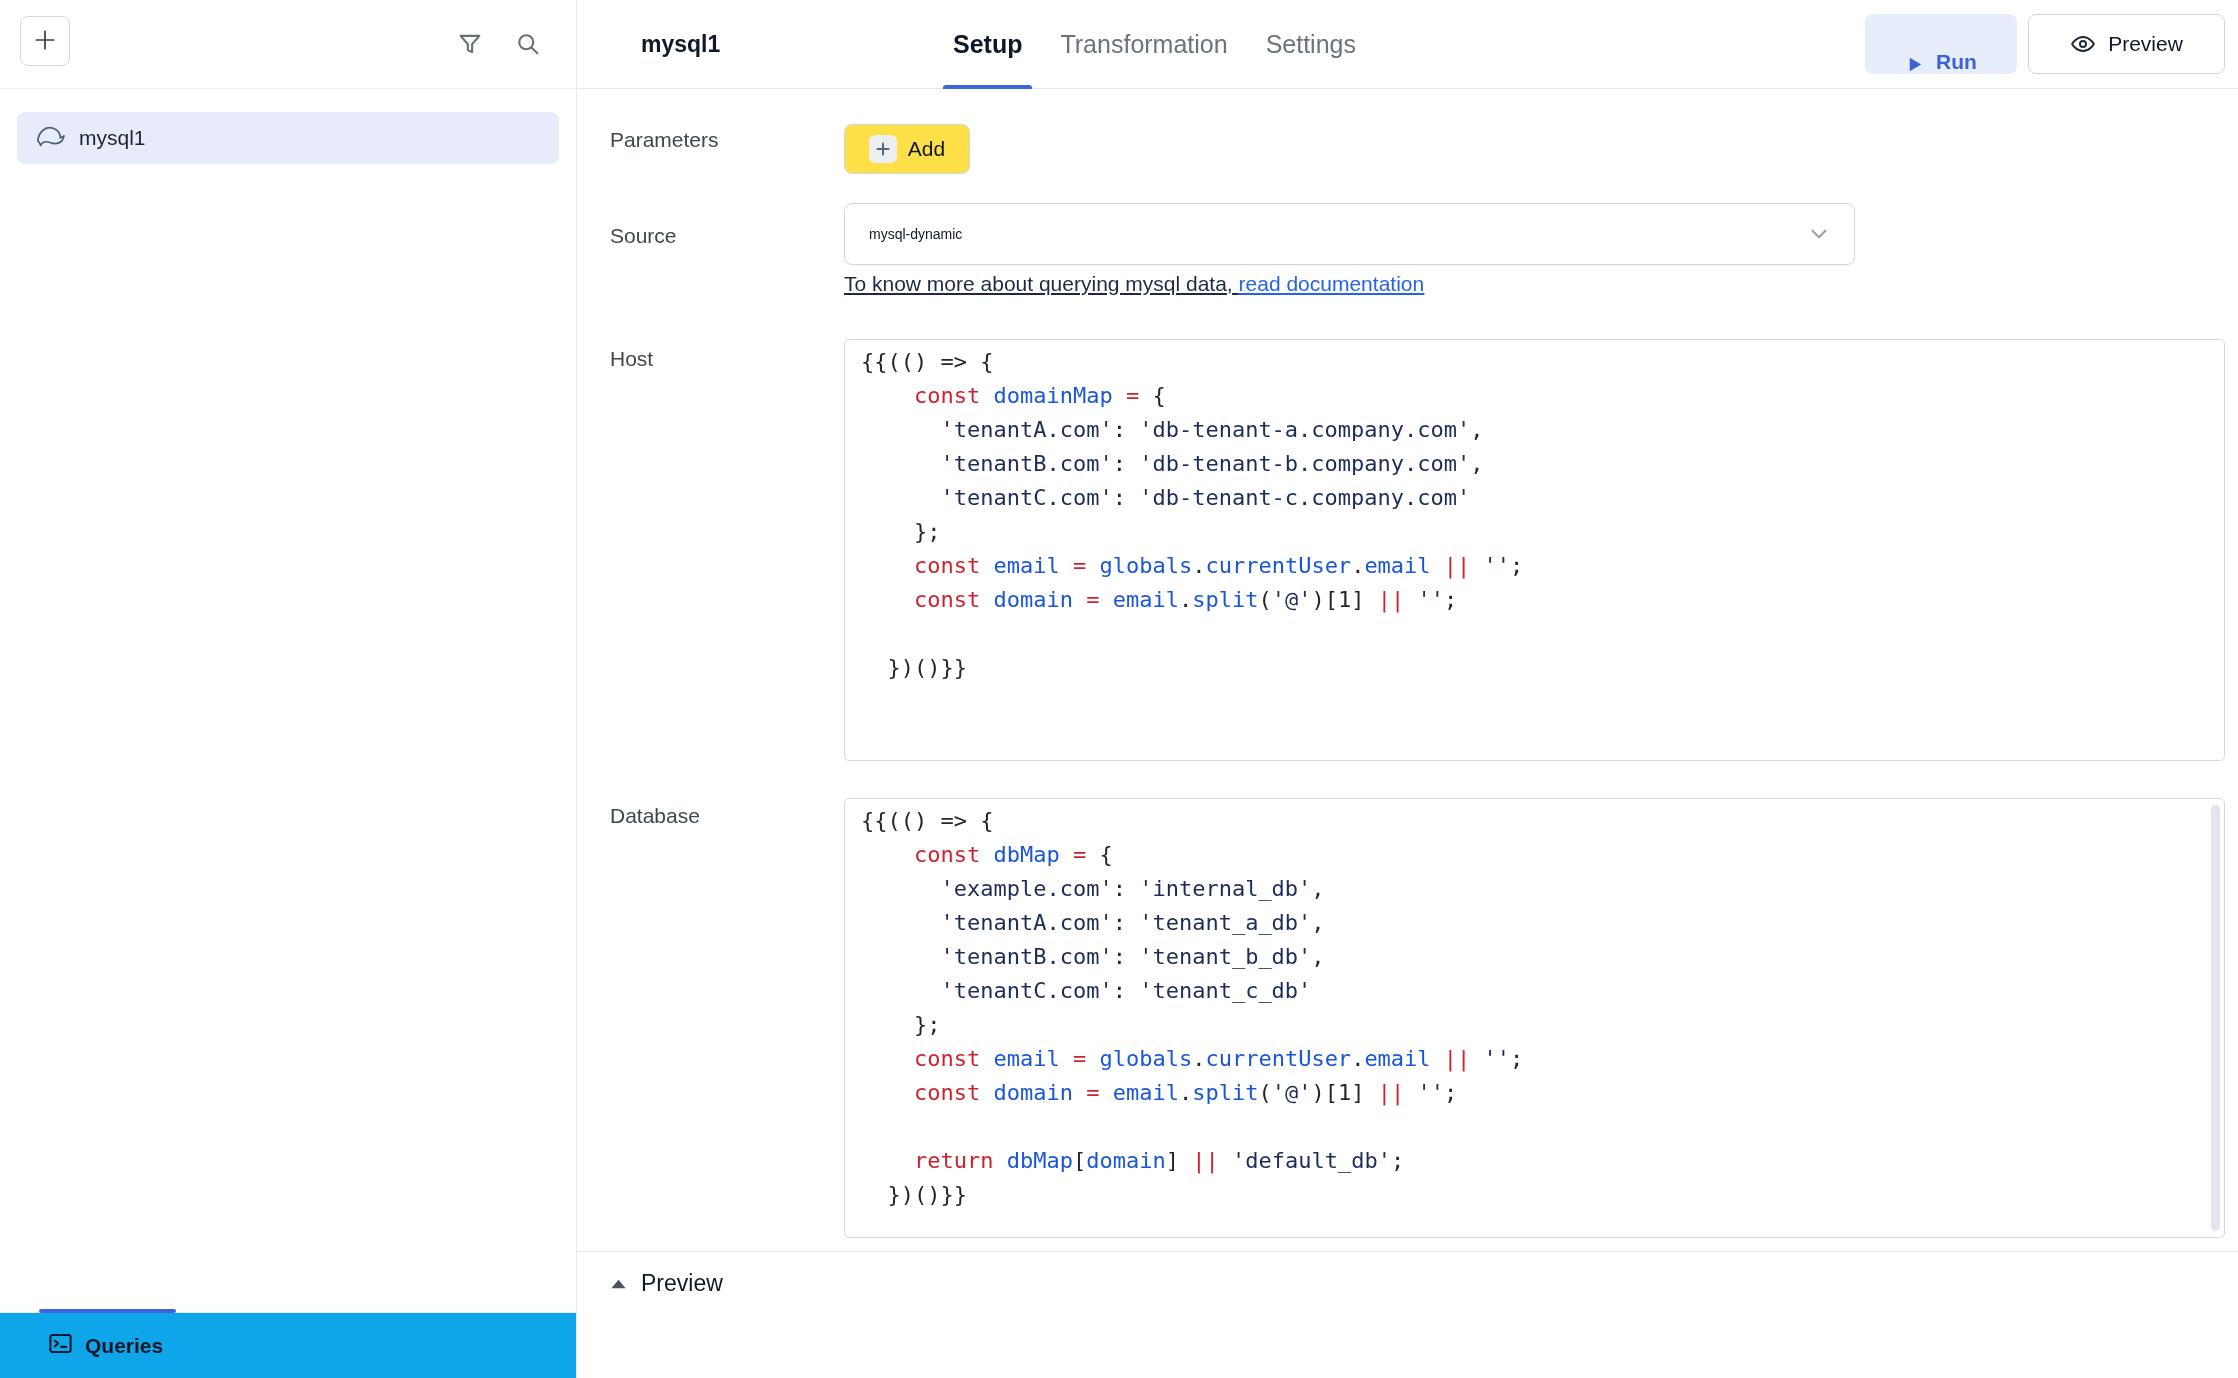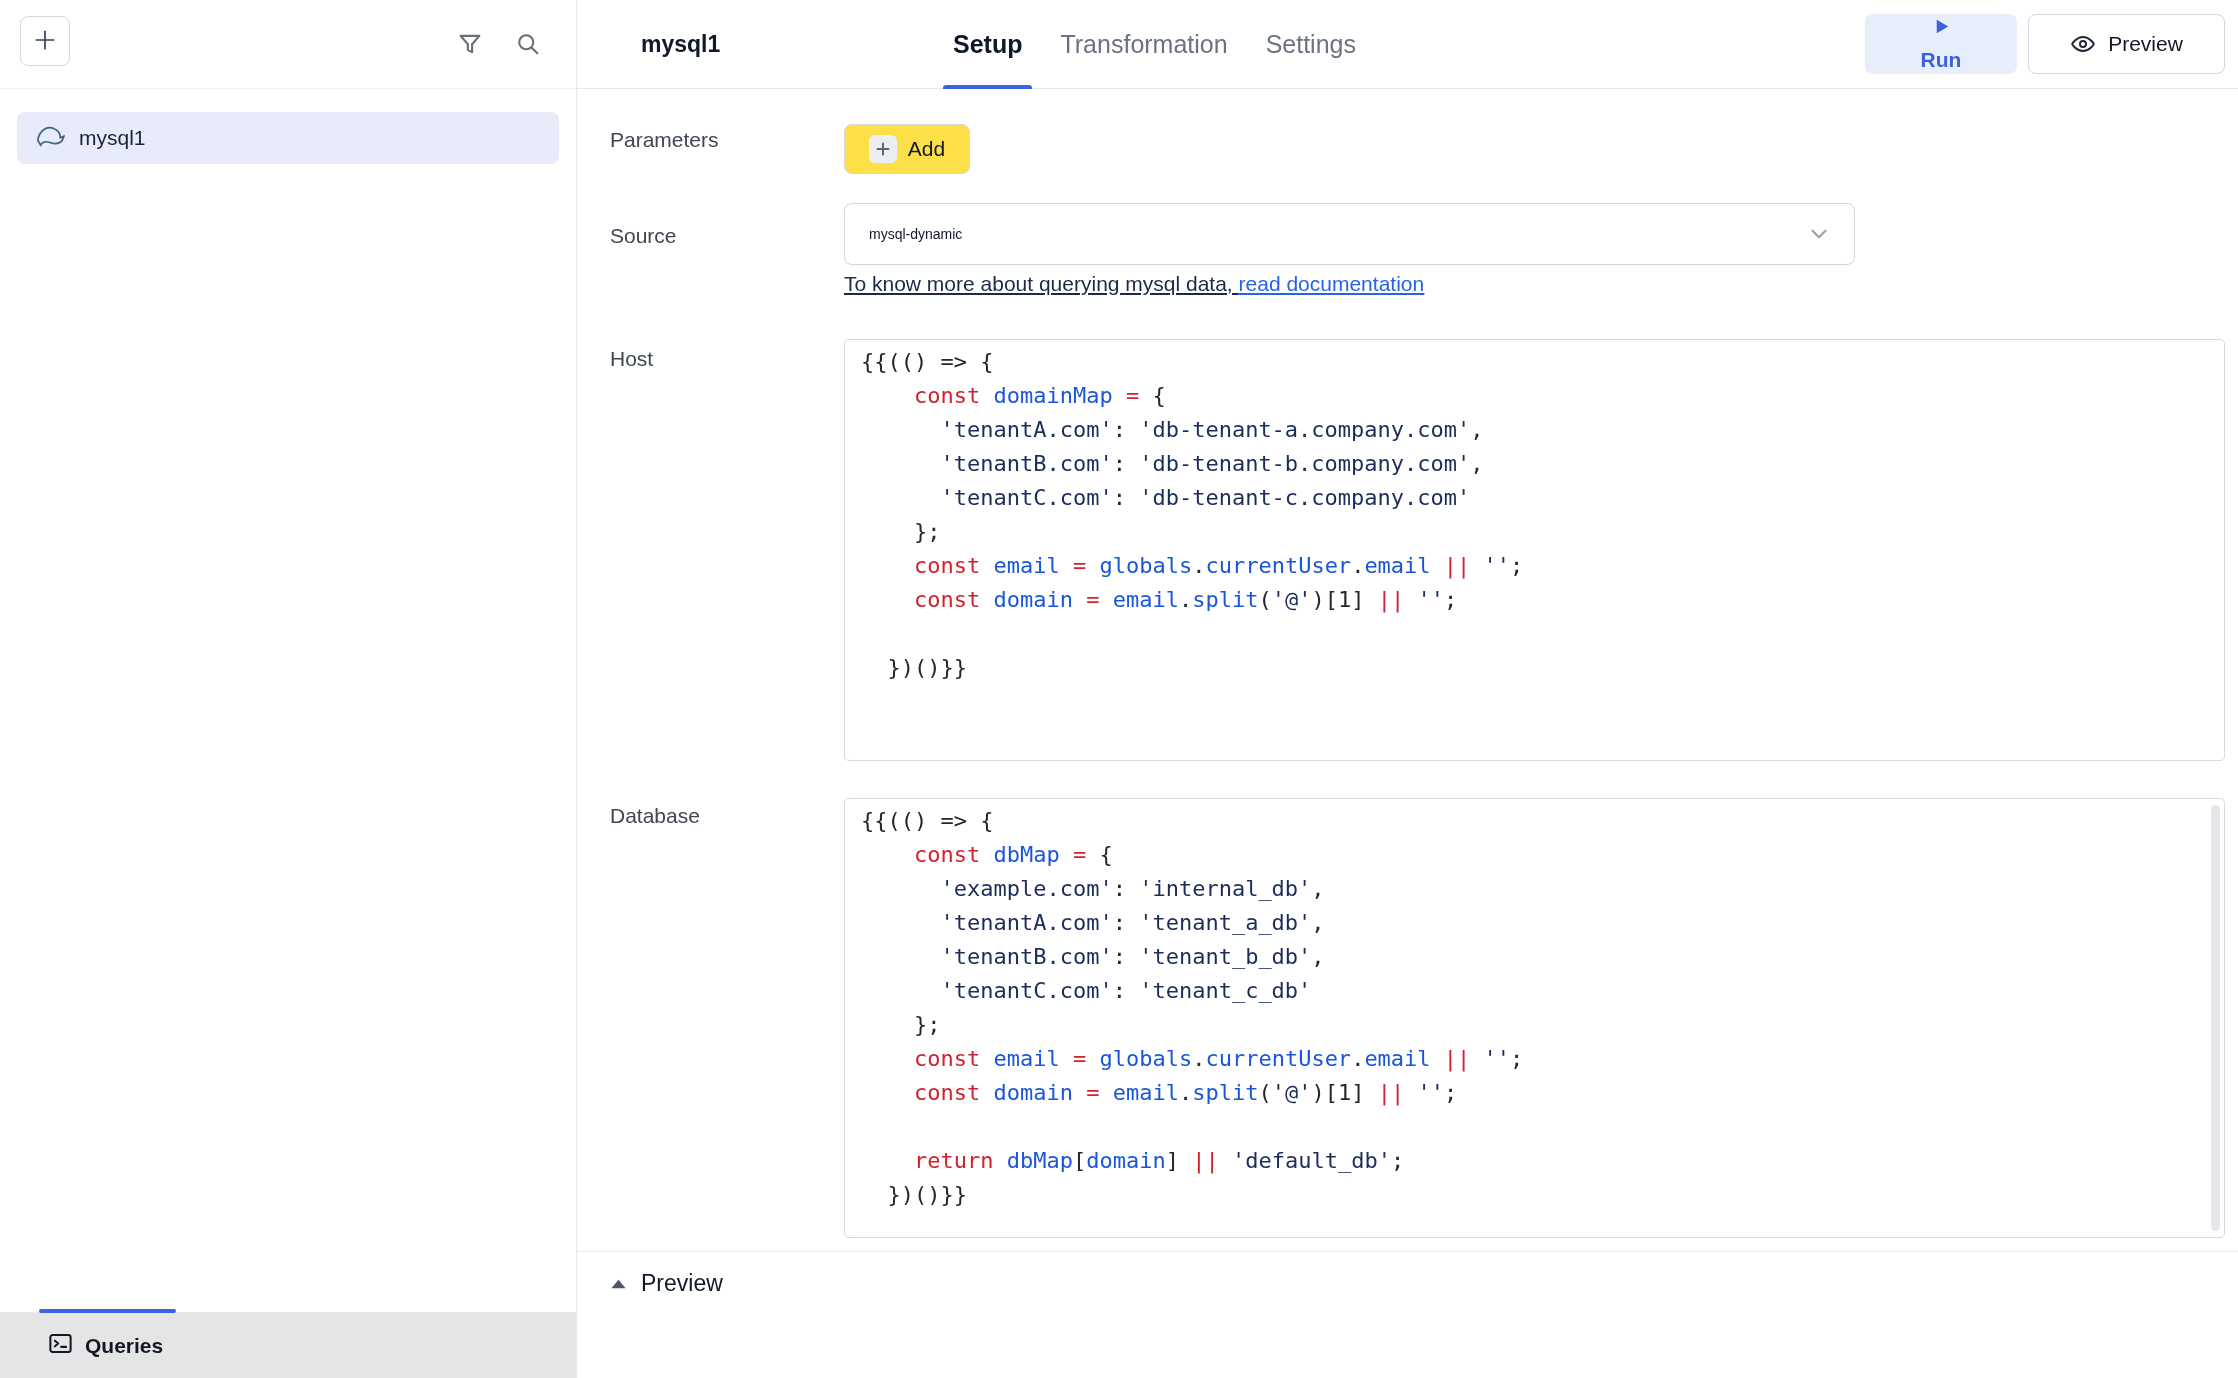--- a/index.html
+++ b/index.html
@@ -39,21 +39,21 @@
   .sidebar-bottom-divider {
     position: absolute; left: 0; right: 0; top: 1312px; height: 1px; background: #e7e8ec;
   }
   .bottom-active-indicator {
     position: absolute; left: 39px; top: 1309px; width: 137px; height: 4px;
     background: var(--accent, #3c64dc); border-radius: 2px;
   }
   .queries-tab {
     position: absolute; left: 0; right: 0; top: 1313px; height: 65px;
     display: flex; align-items: center; gap: 11px; padding-left: 47px;
-    font-size: 21px; font-weight: 600; color: #111827; cursor: pointer; background: #e5e5e5;
+    font-size: 21px; font-weight: 600; color: #111827; cursor: pointer; background: #0ea5e9;
   }
 
   
   .main { position: absolute; left: 577px; top: 0; right: 0; height: 1378px; background: #fff; }
 
   .main-header {
     position: absolute; left: 0; right: 0; top: 0; height: 89px;
     border-bottom: 1px solid #e7e8ec; background: #fff;
   }
   .query-title {
@@ -66,22 +66,22 @@
     font-size: 25px; font-weight: 500; color: #6b7280; cursor: pointer;
   }
   .tab.active { color: #0f172a; font-weight: 600; }
   .tab.active::after {
     content: ""; position: absolute; left: -10px; right: -10px; bottom: 0; height: 4px;
     background: var(--accent, #3c64dc); border-radius: 3px 3px 0 0;
   }
   .run-btn {
     position: absolute; right: 221px; top: 14px; width: 152px; height: 60px;
     background: var(--run-button-bg, #e7edfb); border: none; border-radius: 8px;
-    display: flex; align-items: center; justify-content: center; gap: 12px;
-    font-family: inherit; font-size: 21px; font-weight: 600; color: #3b62d9; cursor: pointer; flex-direction: column;
+    display: flex; align-items: flex-end; justify-content: center; gap: 12px;
+    font-family: inherit; font-size: 21px; font-weight: 600; color: #3b62d9; cursor: pointer;
   }
   .preview-btn {
     position: absolute; right: 13px; top: 14px; width: 197px; height: 60px;
     background: #fff; border: 1px solid #d2d6dc; border-radius: 8px;
     display: flex; align-items: center; justify-content: center; gap: 12px;
     font-family: inherit; font-size: 21px; font-weight: 500; color: #111827; cursor: pointer;
   }
 
   
   .field-label {

